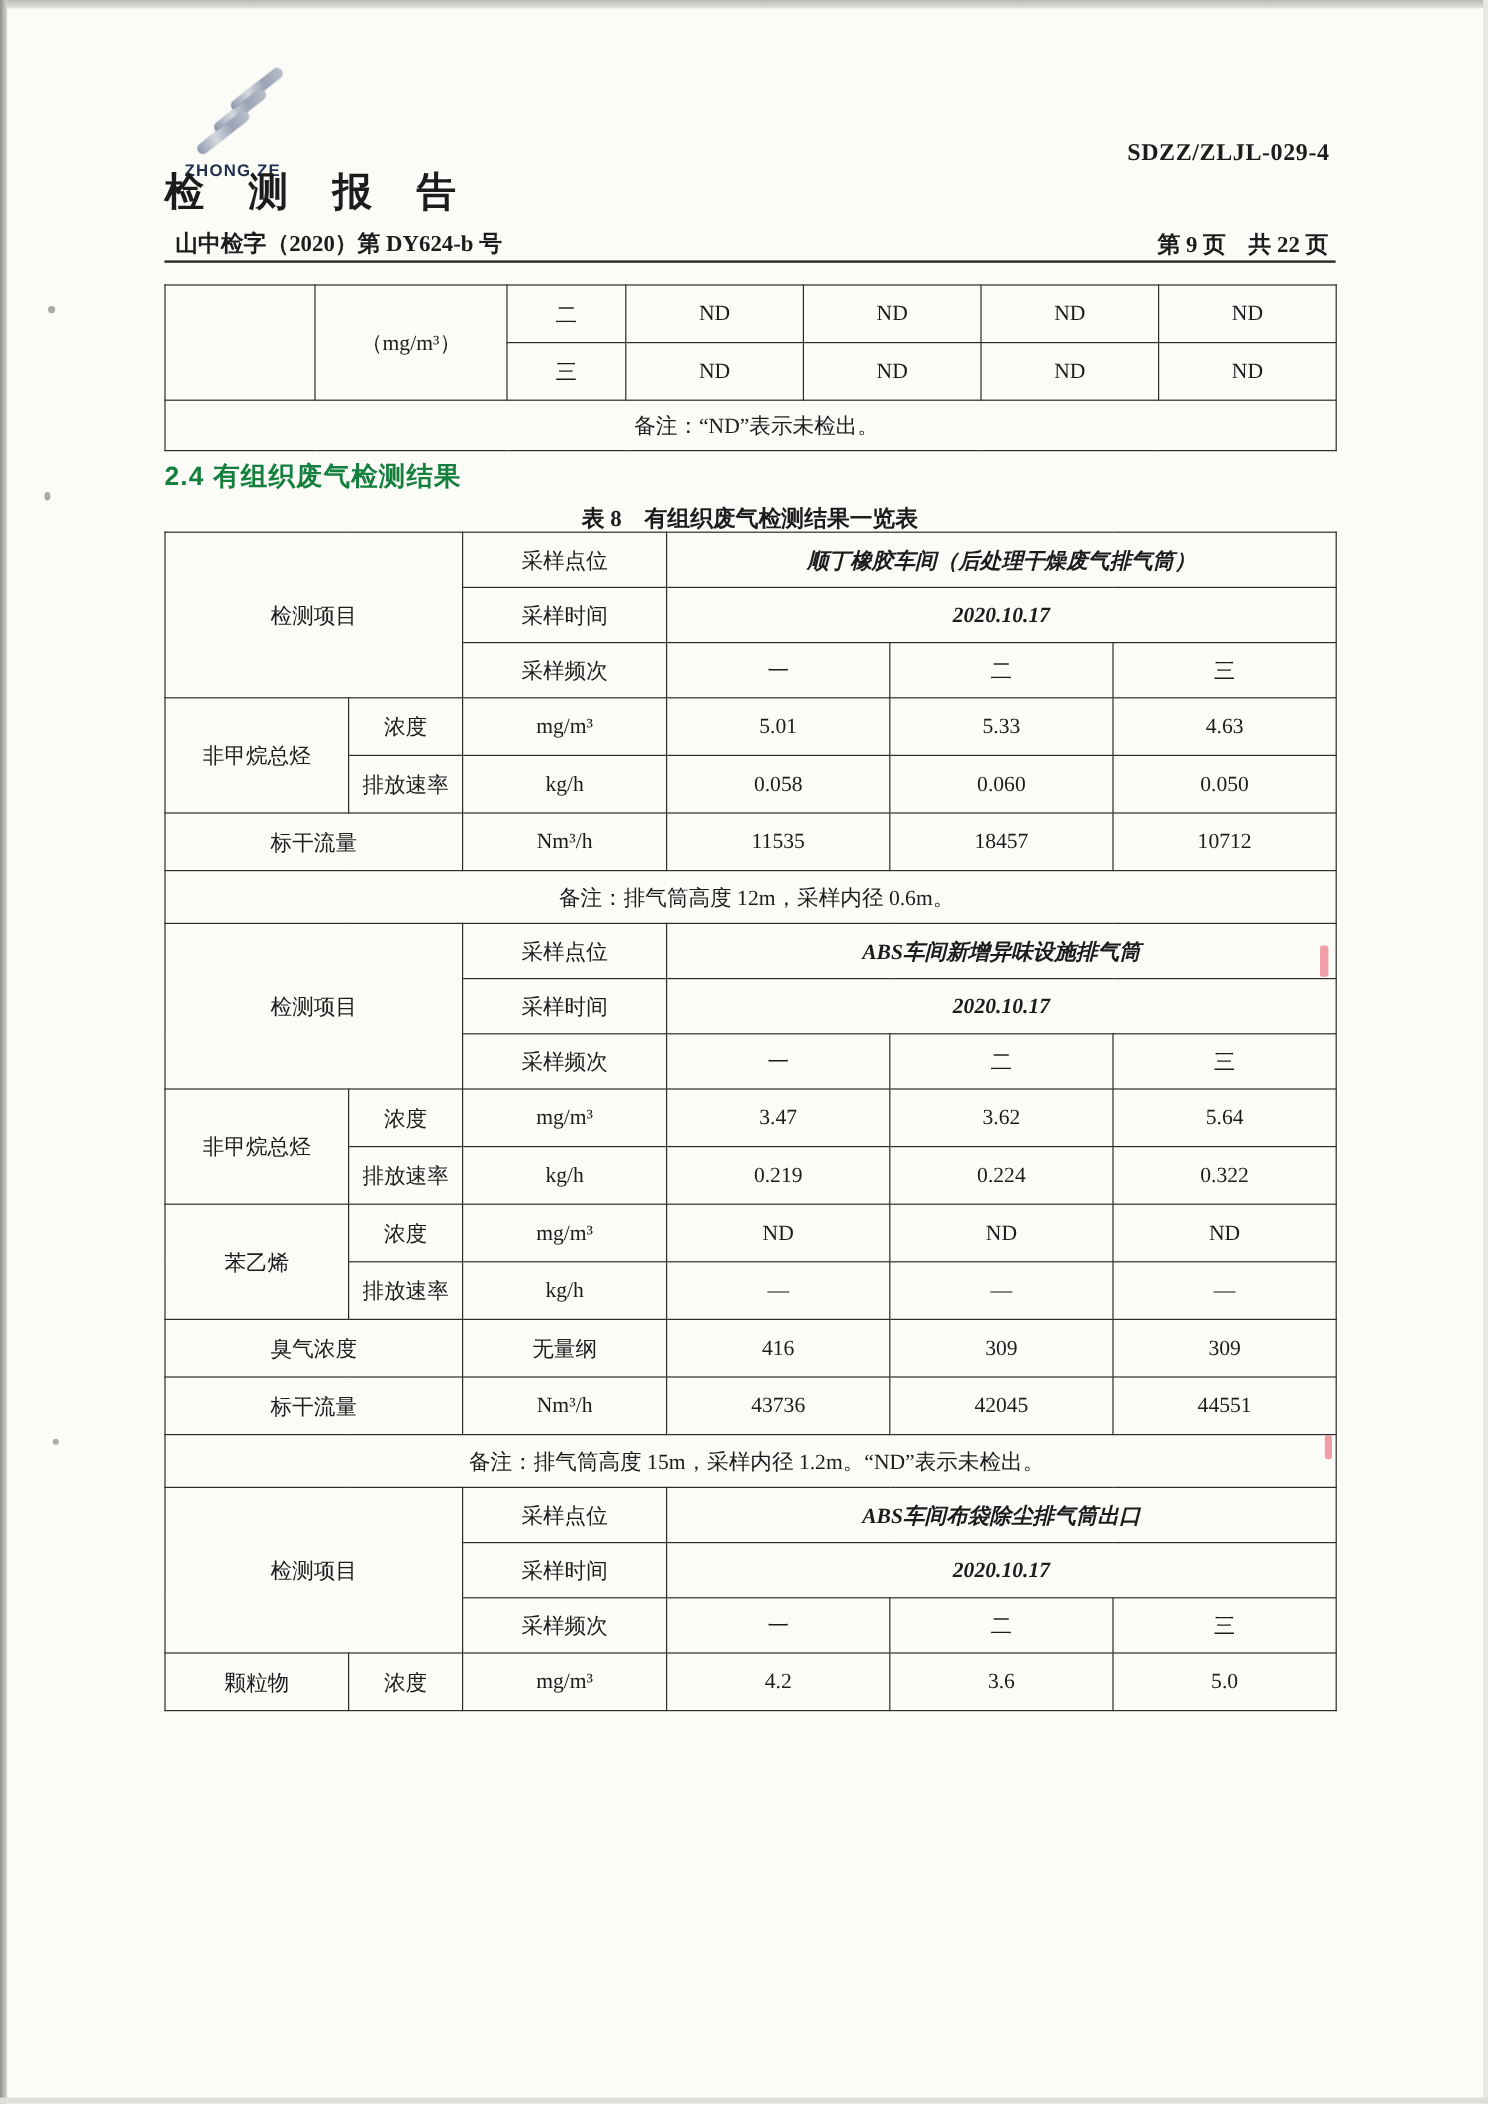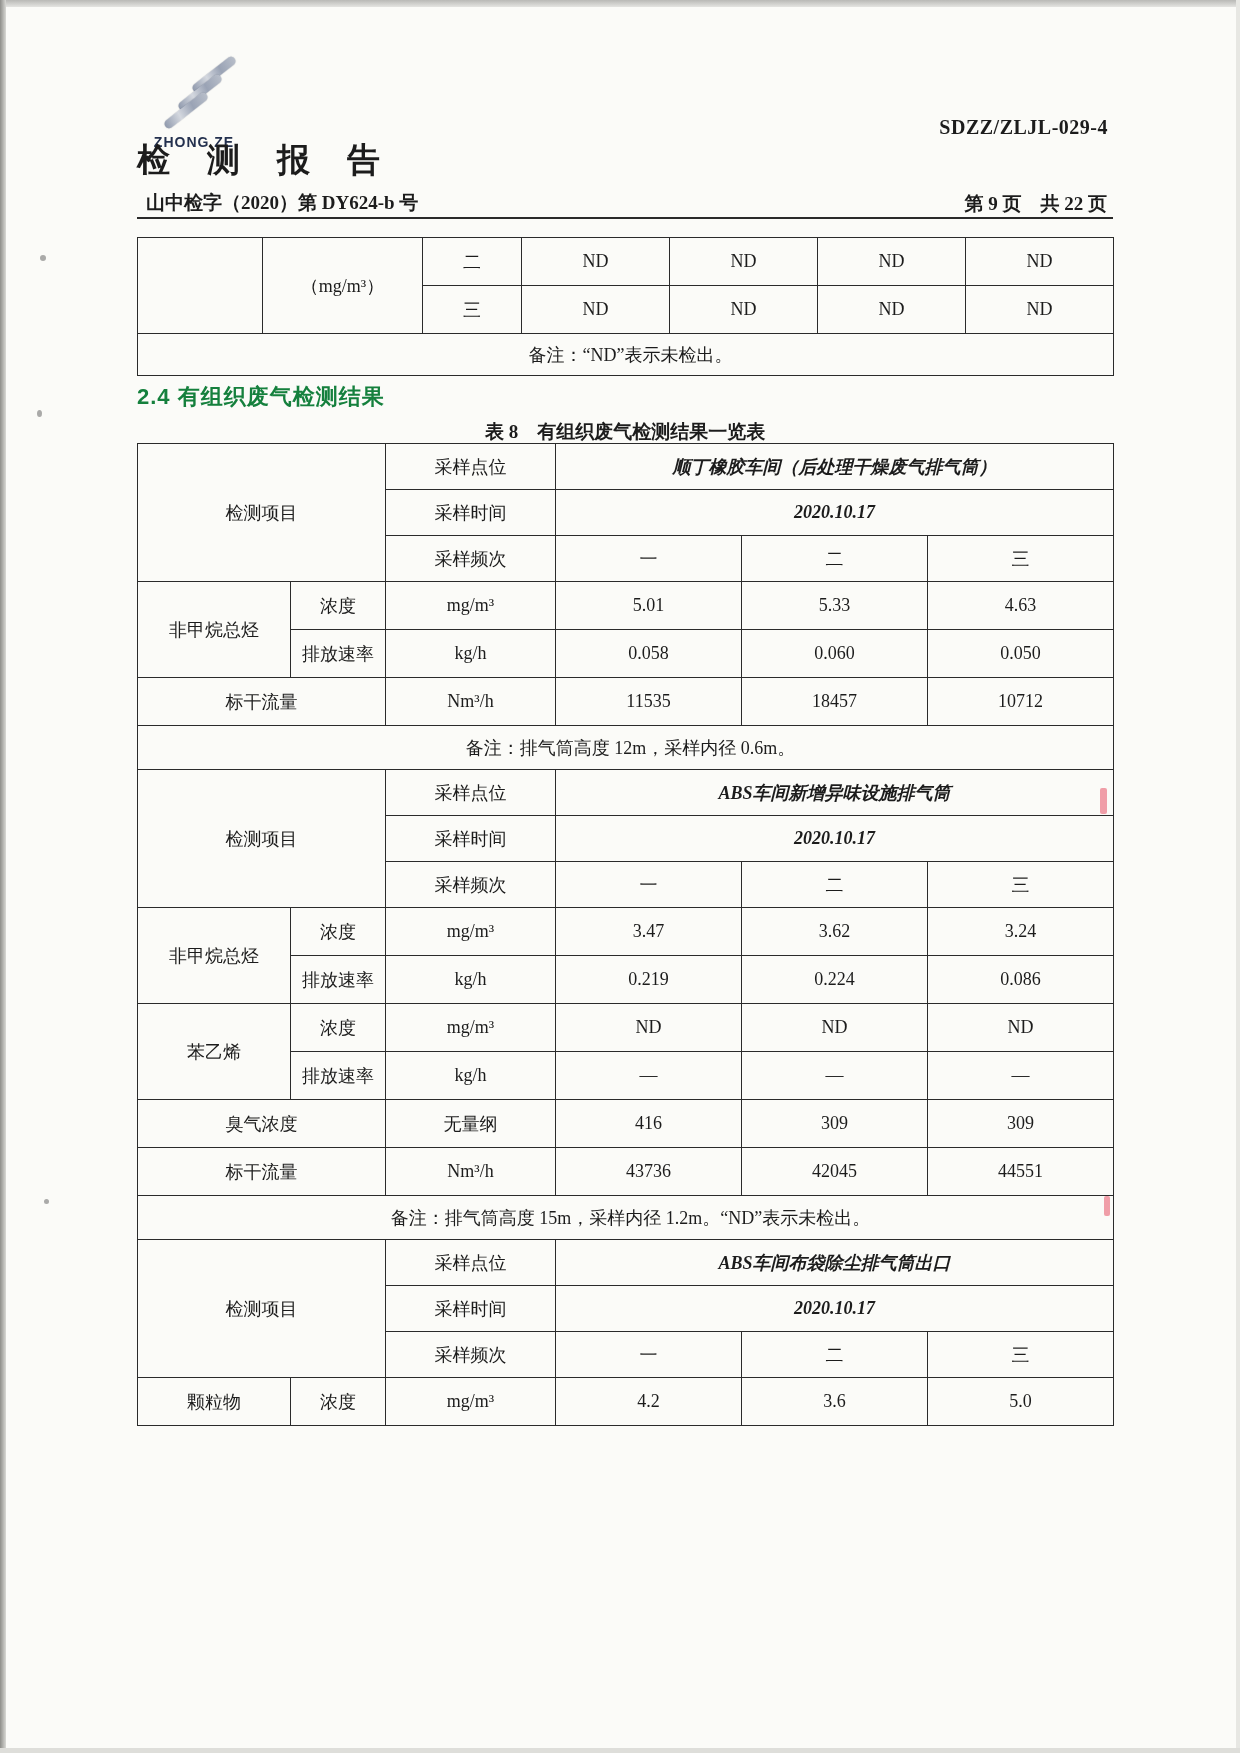--- a/index.html
+++ b/index.html
@@ -192,28 +192,28 @@
       <td>二</td>
       <td>三</td>
     </tr>
 
     <tr class="drow">
       <td rowspan="2">非甲烷总烃</td>
       <td>浓度</td>
       <td>mg/m³</td>
       <td>3.47</td>
       <td>3.62</td>
-      <td>3.24</td>
+      <td>5.64</td>
     </tr>
     <tr class="drow">
       <td>排放速率</td>
       <td>kg/h</td>
       <td>0.219</td>
       <td>0.224</td>
-      <td>0.086</td>
+      <td>0.322</td>
     </tr>
     <tr class="drow">
       <td rowspan="2">苯乙烯</td>
       <td>浓度</td>
       <td>mg/m³</td>
       <td>ND</td>
       <td>ND</td>
       <td>ND</td>
     </tr>
     <tr class="drow">

